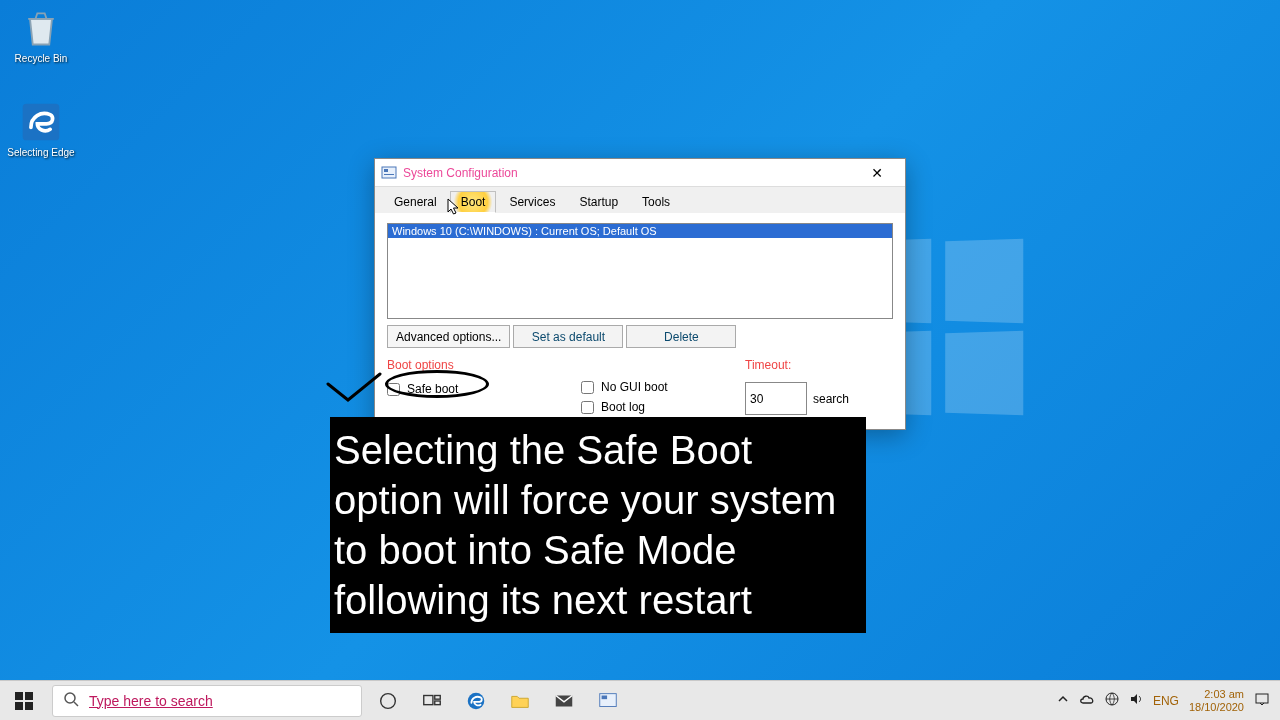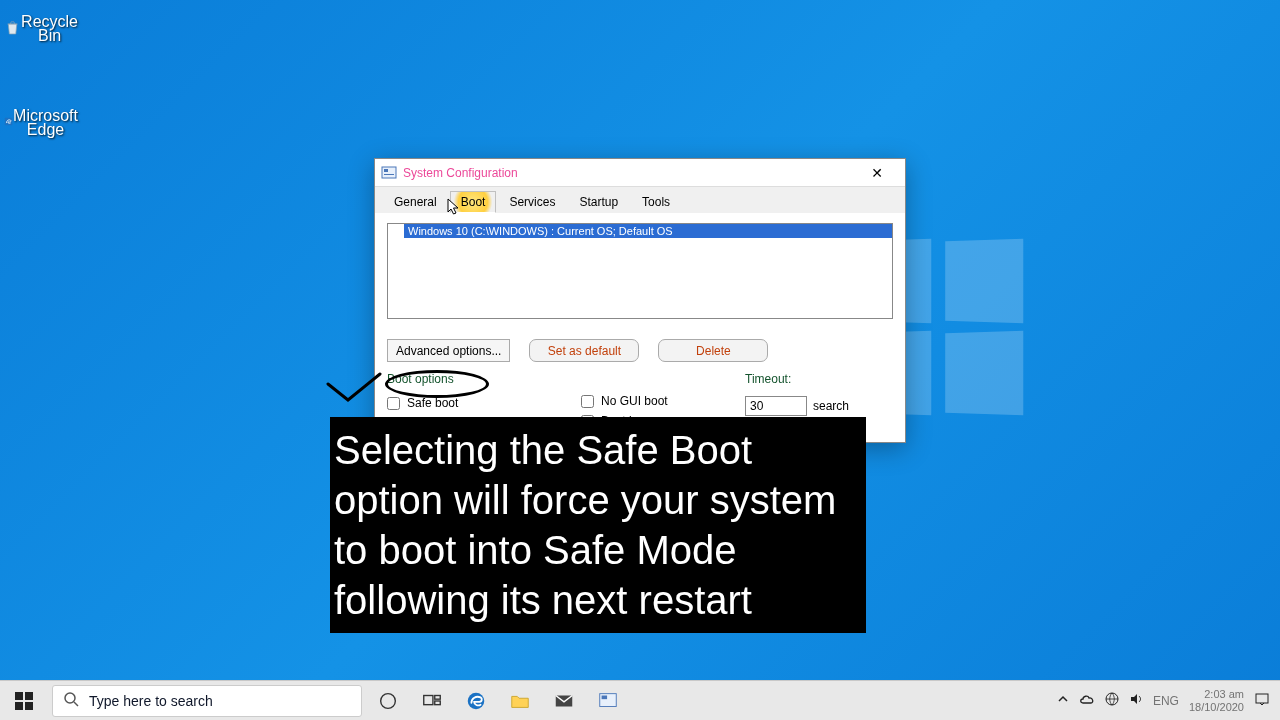--- a/index.html
+++ b/index.html
@@ -20,22 +20,22 @@
   transform: perspective(400px) rotateY(-18deg);
 }
 .windows-logo .q1 { left:0; top:0; }
 .windows-logo .q2 { left:92px; top:0; }
 .windows-logo .q3 { left:0; top:92px; }
 .windows-logo .q4 { left:92px; top:92px; }
 
 .desktop-icon {
   position: absolute;
   width: 74px;
-  display: flex; align-items: center;
-  color: #fff; font-size: 16px;
+  display: flex; flex-direction: column; align-items: center;
+  color: #fff; font-size: 10px;
   text-shadow: 1px 1px 2px rgba(0,0,0,0.8);
   cursor: pointer;
 }
 .desktop-icon .glyph {
   width: 44px; height: 44px;
   display:flex;align-items:center;justify-content:center;
 }
 .desktop-icon .label { text-align:center; margin-top:2px; line-height:14px; }
 .recycle { left:4px; top:6px; }
 .edge-icon { left:4px; top:100px; }
@@ -100,55 +100,54 @@
   border:1px solid #888;
   background:#fff;
   height: 96px;
   overflow:auto;
 }
 .os-row {
   background:#2b6cd3;
   color:#fff;
   padding:1px 4px;
   font-size:11px;
-  margin-left:16px;
 }
 .button-row {
-  display:flex; gap:19px;
-  margin-top:20px;
+  display:flex; gap:3px;
+  margin-top:6px;
 }
 .btn {
   min-width:110px; height:23px;
   border:1px solid #aaa;
   background:#f6f6f6;
   font-size:12px;
   cursor:pointer;
   padding:0 8px;
 }
-.btn:disabled { color:#c2410c; background:#f3f3f3; cursor:default;border-radius:7px; }
+.btn:disabled { color:#0c4a6e; background:#f3f3f3; cursor:default; }
 
 .lower {
   display:flex;
   margin-top:10px;
   gap:14px;
 }
 .fieldset-label {
   font-size:12px;
-  color:#14532d;
+  color:#ef4444;
   margin-bottom:4px;
 }
 .col { display:flex; flex-direction:column; gap:6px; }
 .colA { width:180px; }
 .colB { width:150px; }
 .colC { flex:1; }
 .chk-row { display:flex; align-items:center; gap:7px; font-size:12px; }
 .chk-row input[type=checkbox] { width:13px;height:13px; }
 .timeout-row { display:flex; align-items:center; gap:6px; }
 .timeout-row input {
-  width:62px; height:20px;
+  width:62px; height:33px;
   border:1px solid #888;
   font-size:12px;
   padding:0 4px;
 }
 
 .annot-ellipse {
   position:absolute;
   left:385px; top:370px;
   width:104px;height:28px;
   border:3px solid #000;
@@ -190,36 +189,37 @@
 .start-btn svg { width:18px;height:18px; }
 .search-box {
   width:310px;height:32px;
   margin:0 4px;
   background:#fff;
   border:1px solid #ccc;
   border-radius:3px;
   display:flex;align-items:center;
   padding:0 10px;
   gap:10px;
-  color:#0f172a;
+  color:#be185d;
   font-size:14px;
+  text-decoration:underline;
 }
 .tb-icon {
   width:44px;height:40px;
   display:flex;align-items:center;justify-content:center;
   font-size:18px;color:#333;
 }
 .tb-icon svg { width:22px;height:22px; }
 .tb-spacer { flex:1; }
 .tray {
   display:flex; align-items:center;
   gap:10px;
   padding:0 10px;
   font-size:12px;
-  color:#737373;
+  color:#a16207;
 }
 .tray .clock { display:flex;flex-direction:column;align-items:flex-end;font-size:11px;line-height:13px;}
 </style>
 </head>
 <body>
 
 <div class="windows-logo">
   <div class="q q1"></div>
     <div class="q q2"></div>
     <div class="q q3"></div>
@@ -236,21 +236,21 @@
   <div class="label">Recycle Bin</div>
 </div>
 
 <div class="desktop-icon edge-icon">
   <div class="glyph">
     <svg viewBox="0 0 48 48">
         <rect x="4" y="4" width="40" height="40" rx="4" fill="#1b72c4"></rect>
         <path d="M13 30 C13 18 24 12 34 16 C38 18 38 26 30 26 L20 26 C20 32 28 36 34 32" fill="none" stroke="#fff" stroke-width="4" stroke-linecap="round"></path>
       </svg>
   </div>
-  <div class="label">Microsoft Edge</div>
+  <div class="label">Selecting Edge</div>
 </div>
 
 <div class="dialog">
   <div class="titlebar">
     <div class="ticon">
       <svg viewBox="0 0 16 16">
           <rect x="1" y="2" width="14" height="11" fill="#e8f0fb" stroke="#4a76b8"></rect>
           <rect x="3" y="4" width="4" height="3" fill="#4a76b8"></rect>
           <rect x="3" y="9" width="10" height="1" fill="#4a76b8"></rect>
         </svg>

